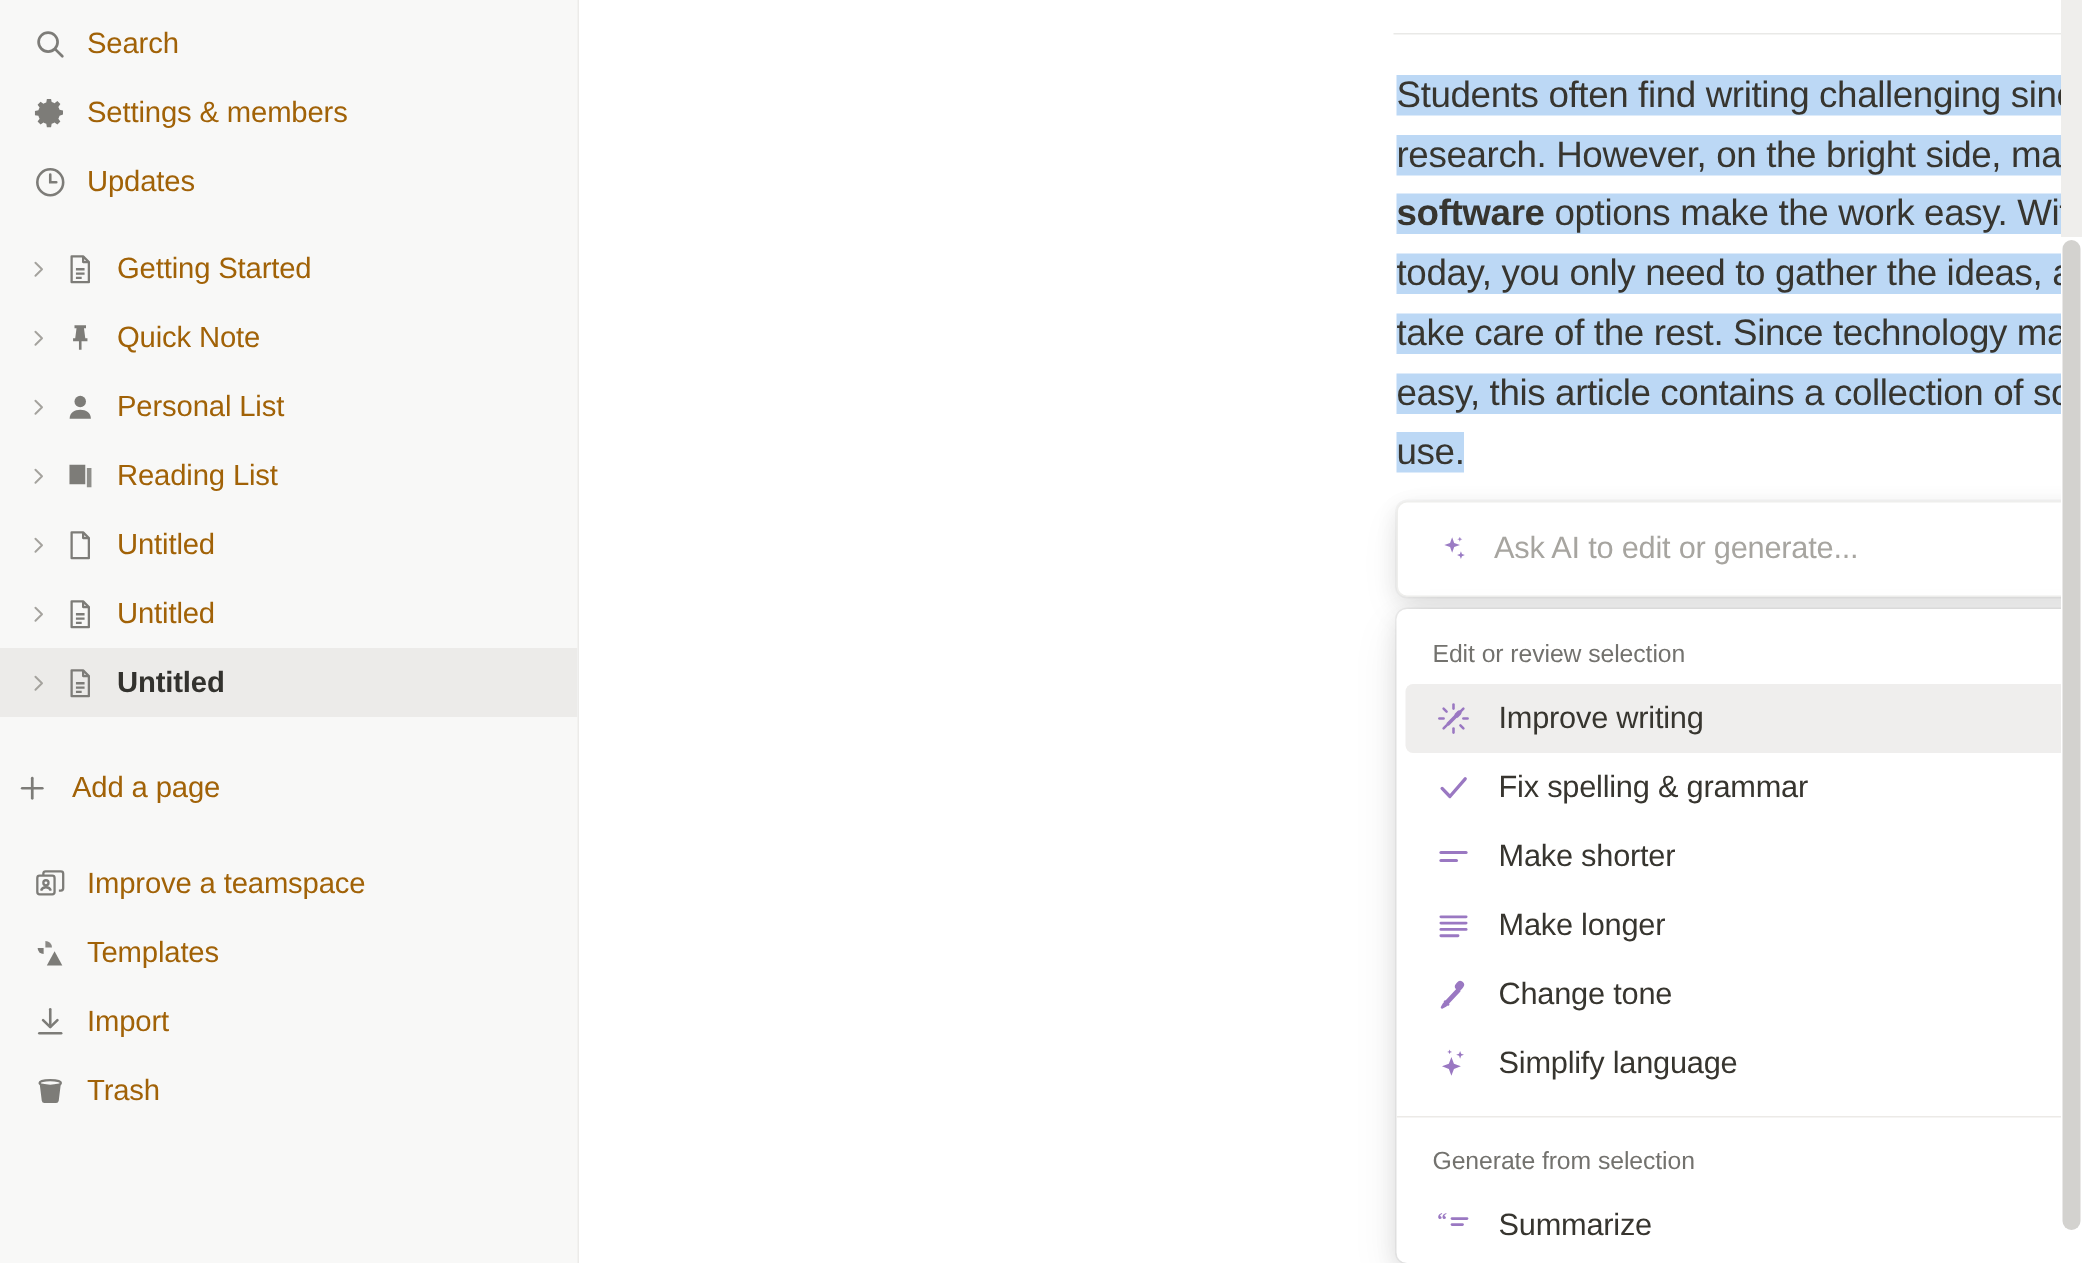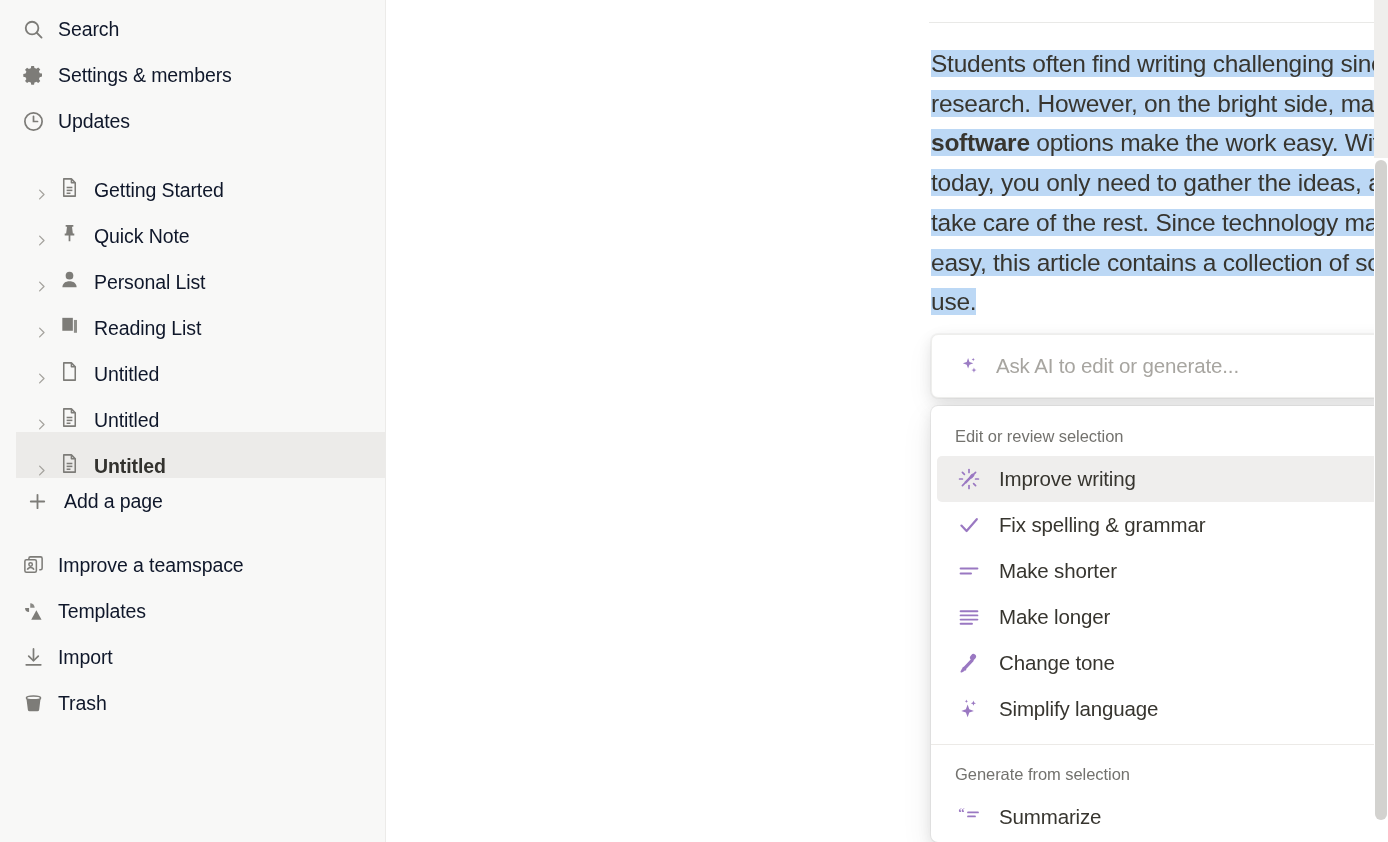--- a/index.html
+++ b/index.html
@@ -49,43 +49,42 @@
     display: flex;
     align-items: center;
     justify-content: center;
     color: #7d7c78;
     margin-right: 10px;
   }
   .nav-icon svg { display: block; }
 
   .nav-label {
     font-size: 19.5px;
-    color: #0f172a;
+    color: #a16207;
     letter-spacing: -0.1px;
     white-space: nowrap;
   }
 
   .caret {
     width: 26px;
     min-width: 26px;
     display: flex;
     align-items: center;
     justify-content: center;
     color: #a5a39e;
     cursor: pointer;
   }
 
   .page-row {
     display: flex;
-    align-items: flex-end;
+    align-items: center;
     height: 46px;
     padding-left: 12px;
     cursor: pointer;
     user-select: none;
-    margin-left: 16px;
   }
   .page-row.active { background: #ecebe9; }
   .page-row.active .nav-label { color: #33322e; font-weight: bold; }
 
   .sidebar-gap { height: 12px; }
   .sidebar-gap-lg { height: 18px; }
 
   
   .content {
     position: relative;
@@ -394,21 +393,21 @@
           <path d="M6 3h8l4 4v14H6z"></path>
             <polyline points="14,3 14,7 18,7"></polyline>
           <line x1="9" y1="12" x2="15" y2="12"></line>
             <line x1="9" y1="15" x2="15" y2="15"></line>
             <line x1="9" y1="18" x2="13" y2="18"></line>
         </svg>
       </span>
       <span class="nav-label">Untitled</span>
     </div>
 
-    <div class="nav-row" style="padding-left:16px;">
+    <div class="nav-row" style="padding-left:0;margin-top:24px;">
       <span class="nav-icon" style="margin-left:6px;margin-right:12px;">
         <svg width="23" height="23" viewBox="0 0 24 24" fill="none" stroke="currentColor" stroke-width="1.9" stroke-linecap="round">
           <line x1="12" y1="5" x2="12" y2="19"></line>
             <line x1="5" y1="12" x2="19" y2="12"></line>
         </svg>
       </span>
       <span class="nav-label">Add a page</span>
     </div>
 
     <div class="sidebar-gap-lg"></div>

